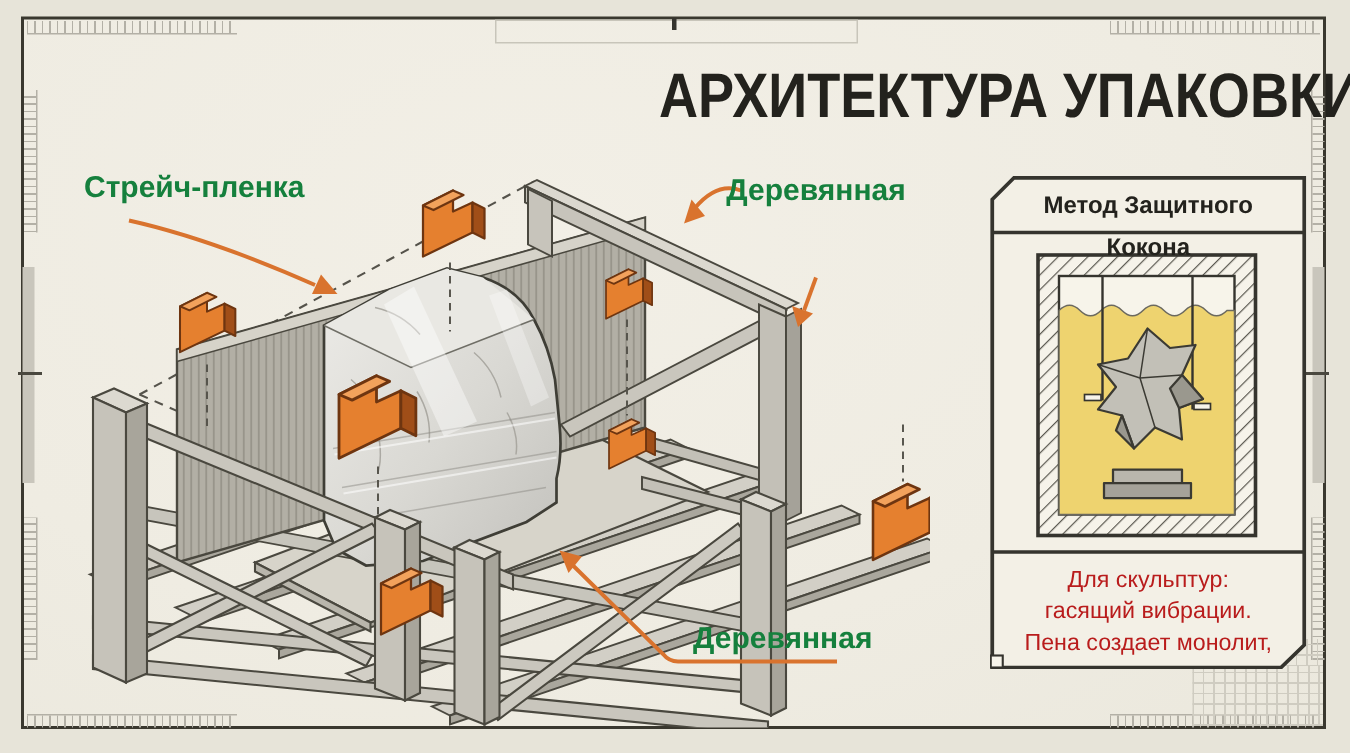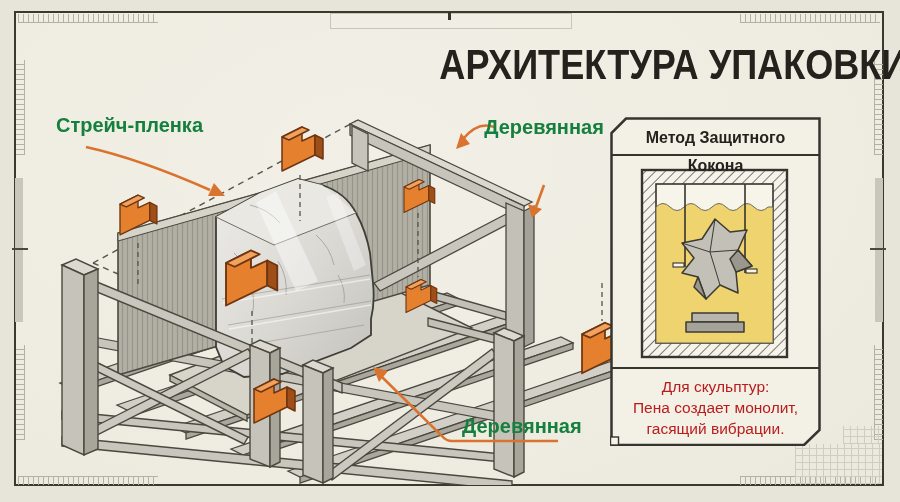--- a/index.html
+++ b/index.html
@@ -28,21 +28,21 @@
   .grid-patch{position:absolute;background:
     repeating-linear-gradient(0deg,#cfccc1 0 1px,transparent 1px 7px),
     repeating-linear-gradient(90deg,#cfccc1 0 1px,transparent 1px 7px);}
   .title{
     position:absolute;left:0;top:44px;width:100%;text-align:right;
     font-size:38px;font-weight:bold;letter-spacing:0px;color:#23221d;padding-left:20px;
   }
   .title span{display:inline-block;transform:scale(.95,1.1);}
   .callout{position:absolute;font-weight:bold;font-size:20px;color:#15803d;line-height:1.1;}
   .callout.center{text-align:center;}
-  .panel{position:absolute;left:610px;top:117px;width:211px;height:329px;}
+  .panel{position:absolute;left:660px;top:117px;width:211px;height:329px;}
   .panel-title{
     position:absolute;left:10px;top:7px;width:191px;height:28px;
     font-size:16px;font-weight:bold;text-align:center;line-height:28px;color:#23221d;
   }
   .panel-caption{
     position:absolute;left:6px;top:259px;width:199px;text-align:center;
     font-size:15.5px;line-height:21px;color:#b91c1c;
   }
   svg{display:block;}
 </style>
@@ -277,16 +277,16 @@
         <polygon points="88,160 96,182 84,170" fill="#9a988e"></polygon>
         <rect x="82" y="196" width="46" height="9" fill="#b9b6ad"></rect>
         <rect x="76" y="205" width="58" height="10" fill="#a5a299"></rect>
       </g>
     </g>
     <rect x="0.5" y="320" width="8" height="8" fill="#f7f4ea" stroke="#35342e" stroke-width="1.4"></rect>
   </svg>
   <div class="panel-title">Метод Защитного Кокона</div>
   <div class="panel-caption">
     <div>Для скульптур:</div>
+    <div>гасящий вибрации.</div>
     <div>Пена создает монолит,</div>
-    <div>гасящий вибрации.</div>
   </div>
 </div>
 
 </body></html>

